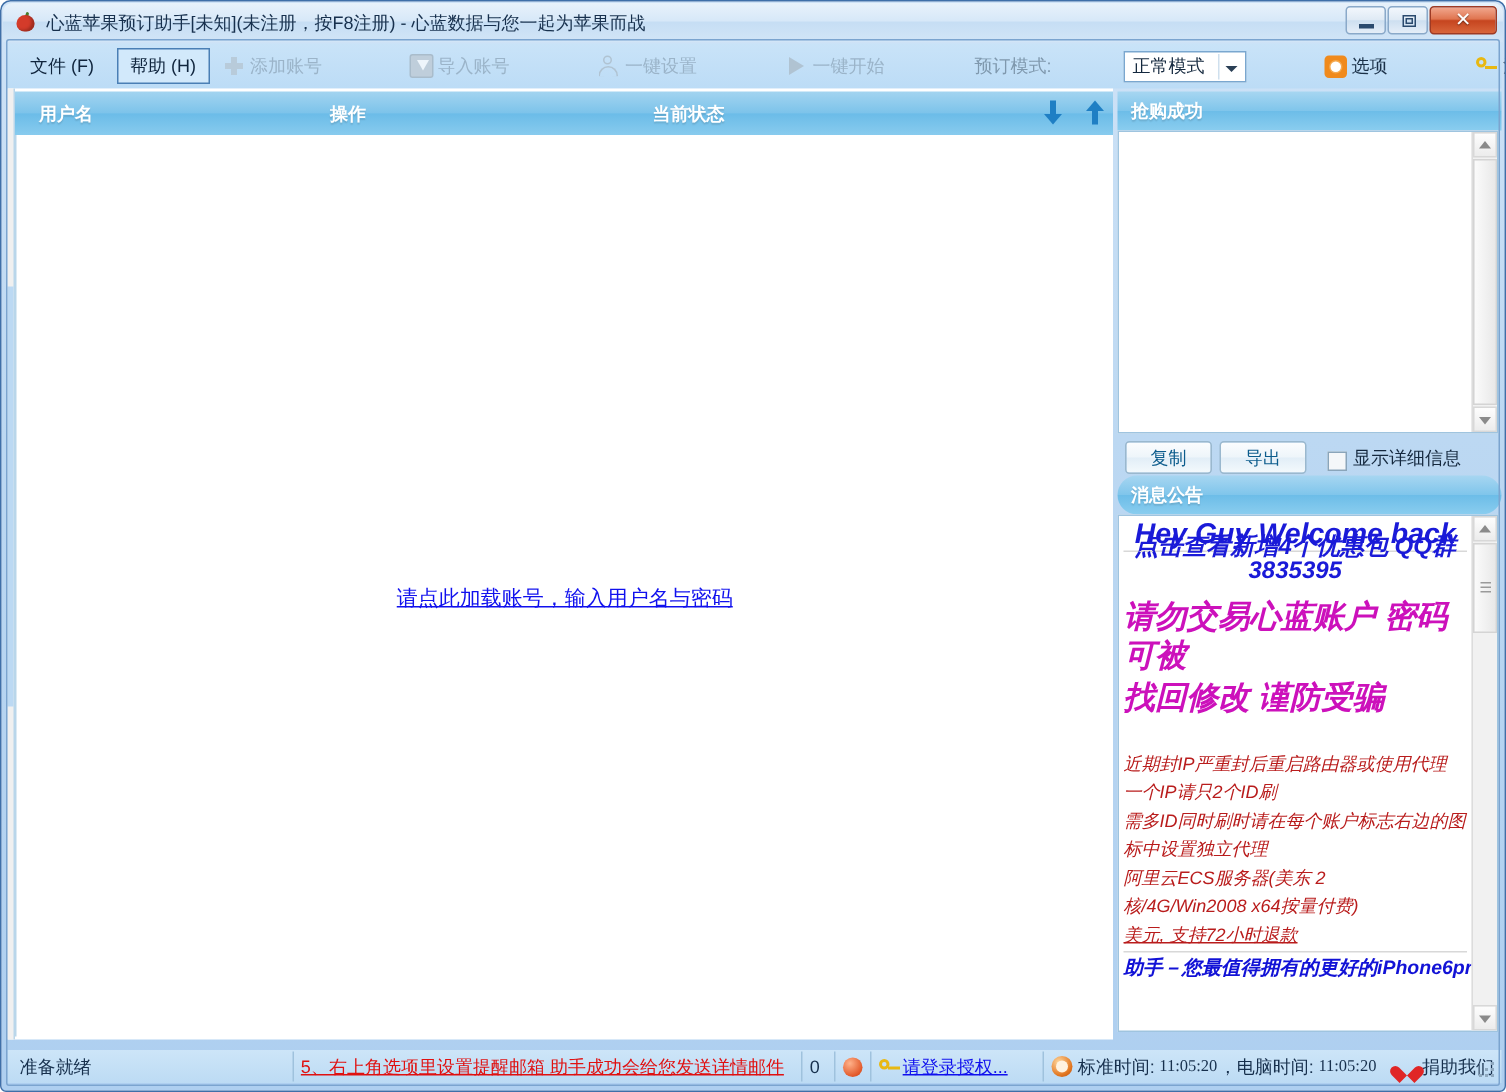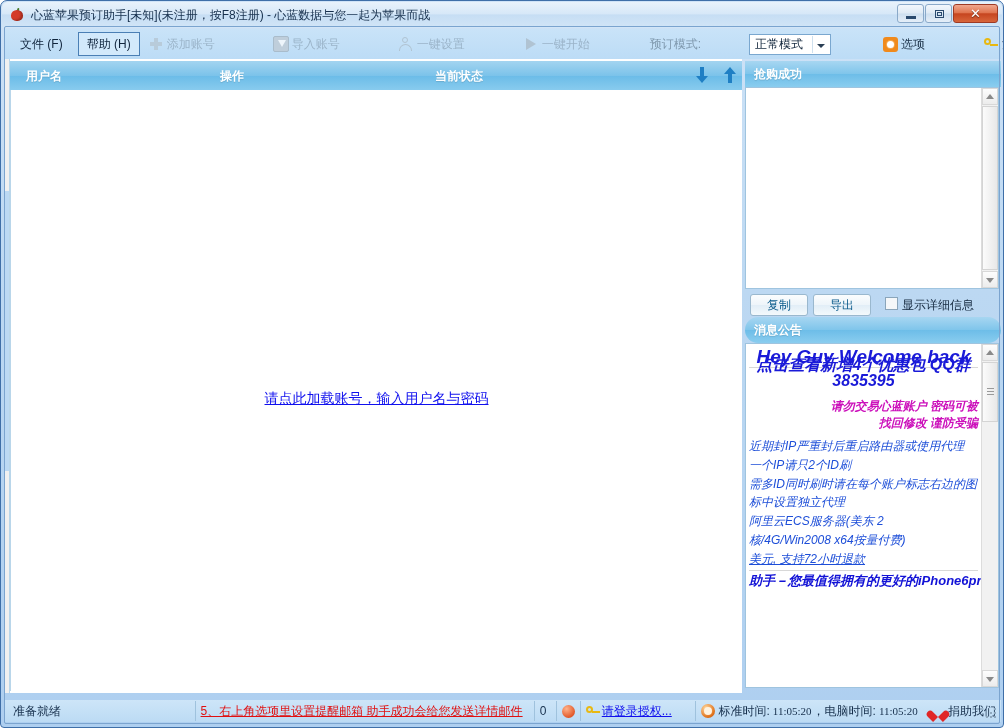--- a/index.html
+++ b/index.html
@@ -477,21 +477,21 @@
     color: #0c5c8c;
     font-size: 12px;
     text-align: center;
     line-height: 20px;
     box-sizing: border-box;
     margin-left: 5px;
     cursor: pointer;
   }
   .chk-wrap {
     display: flex;
-    align-items: flex-start;
+    align-items: flex-end;
     margin-left: 14px;
     font-size: 12px;
     color: #14283e;
     white-space: nowrap;
   }
   .chk {
     width: 13px; height: 13px;
     border: 1px solid #8aa5ba;
     background: #f4f7f9;
     margin-right: 4px;
@@ -531,30 +531,30 @@
     color: #1a1ad8;
     font-weight: bold;
     font-size: 16px;
     text-align: center;
     line-height: 1.02;
     margin-top: -11px;
   }
   .ann-warn {
     color: #cc11bb;
     font-weight: bold;
-    font-size: 12px;
-    text-align: right;
+    font-size: 21px;
+    text-align: left;
     line-height: 1.25;
     margin-top: 9px;
   }
   .ann-small {
-    color: #1d4ed8;
+    color: #b91c1c;
     font-size: 12px;
     line-height: 1.58;
-    margin-top: 6px;
+    margin-top: 21px;
   }
   .ann-small .u { text-decoration: underline; }
   .ann-last {
     color: #1212d6;
     font-weight: bold;
     font-size: 13px;
     line-height: 1.4;
     border-top: 1px solid #d8d8d8;
     margin-top: 1px;
     padding-top: 1px;

